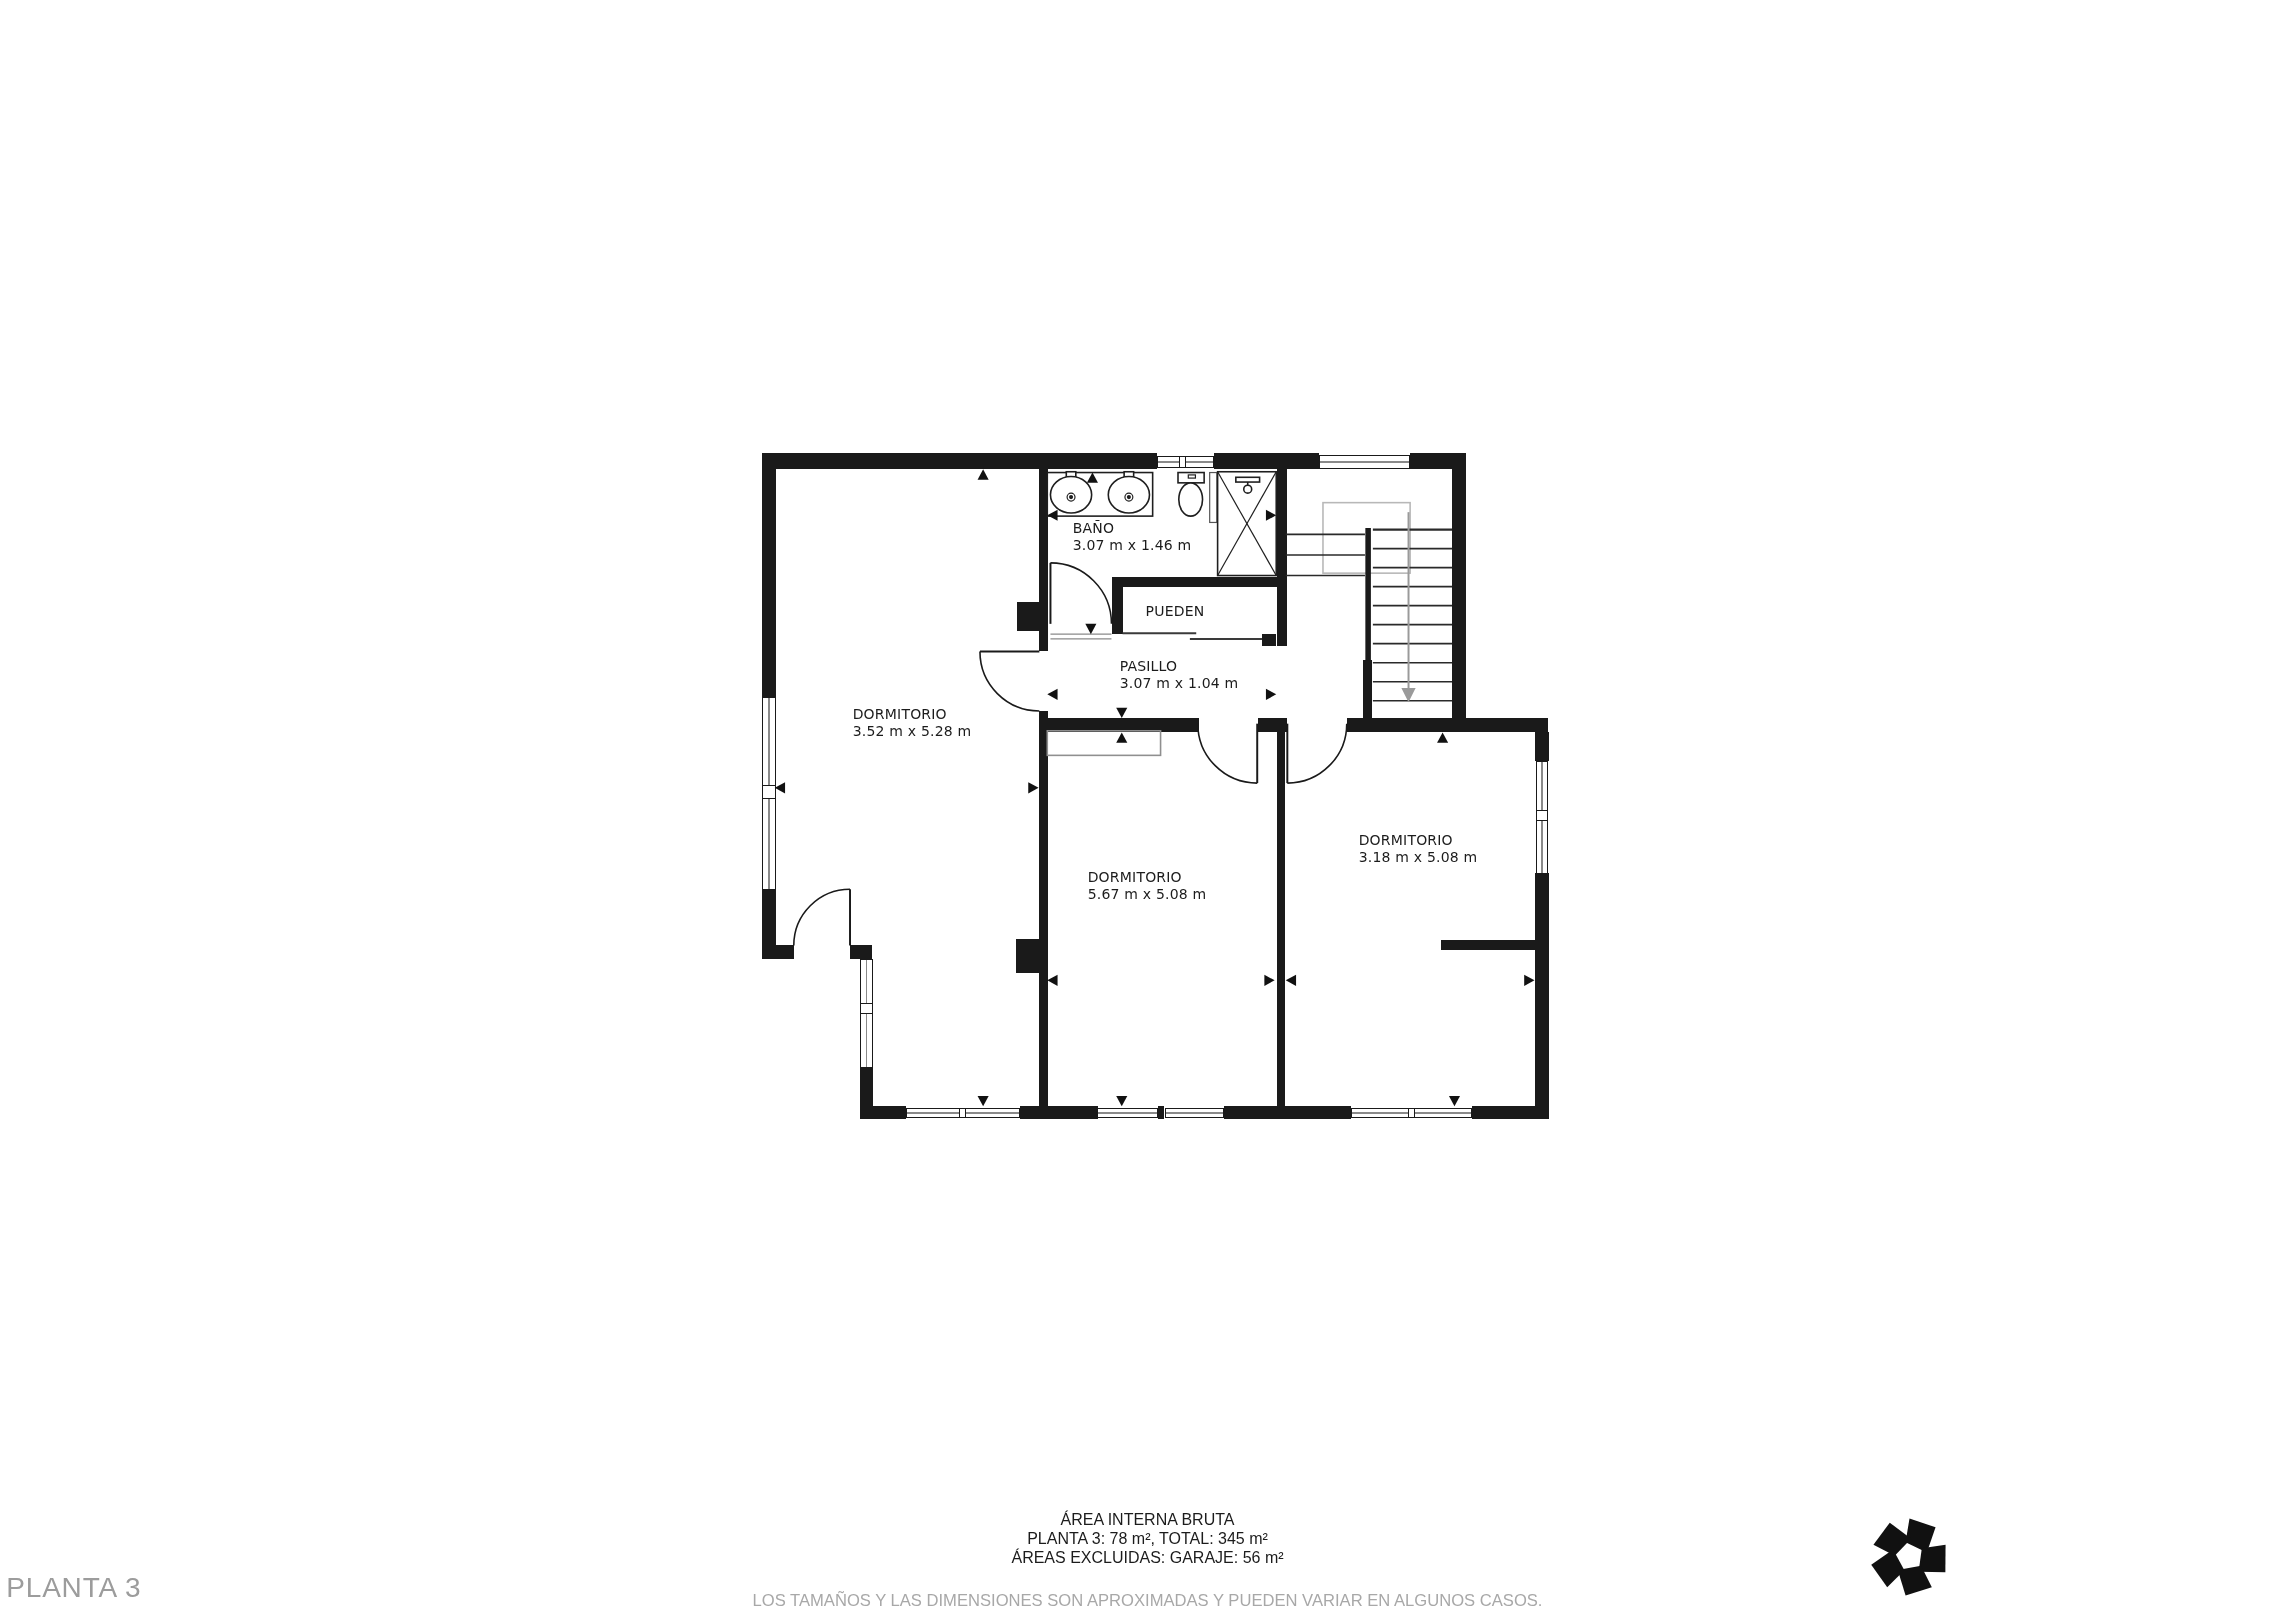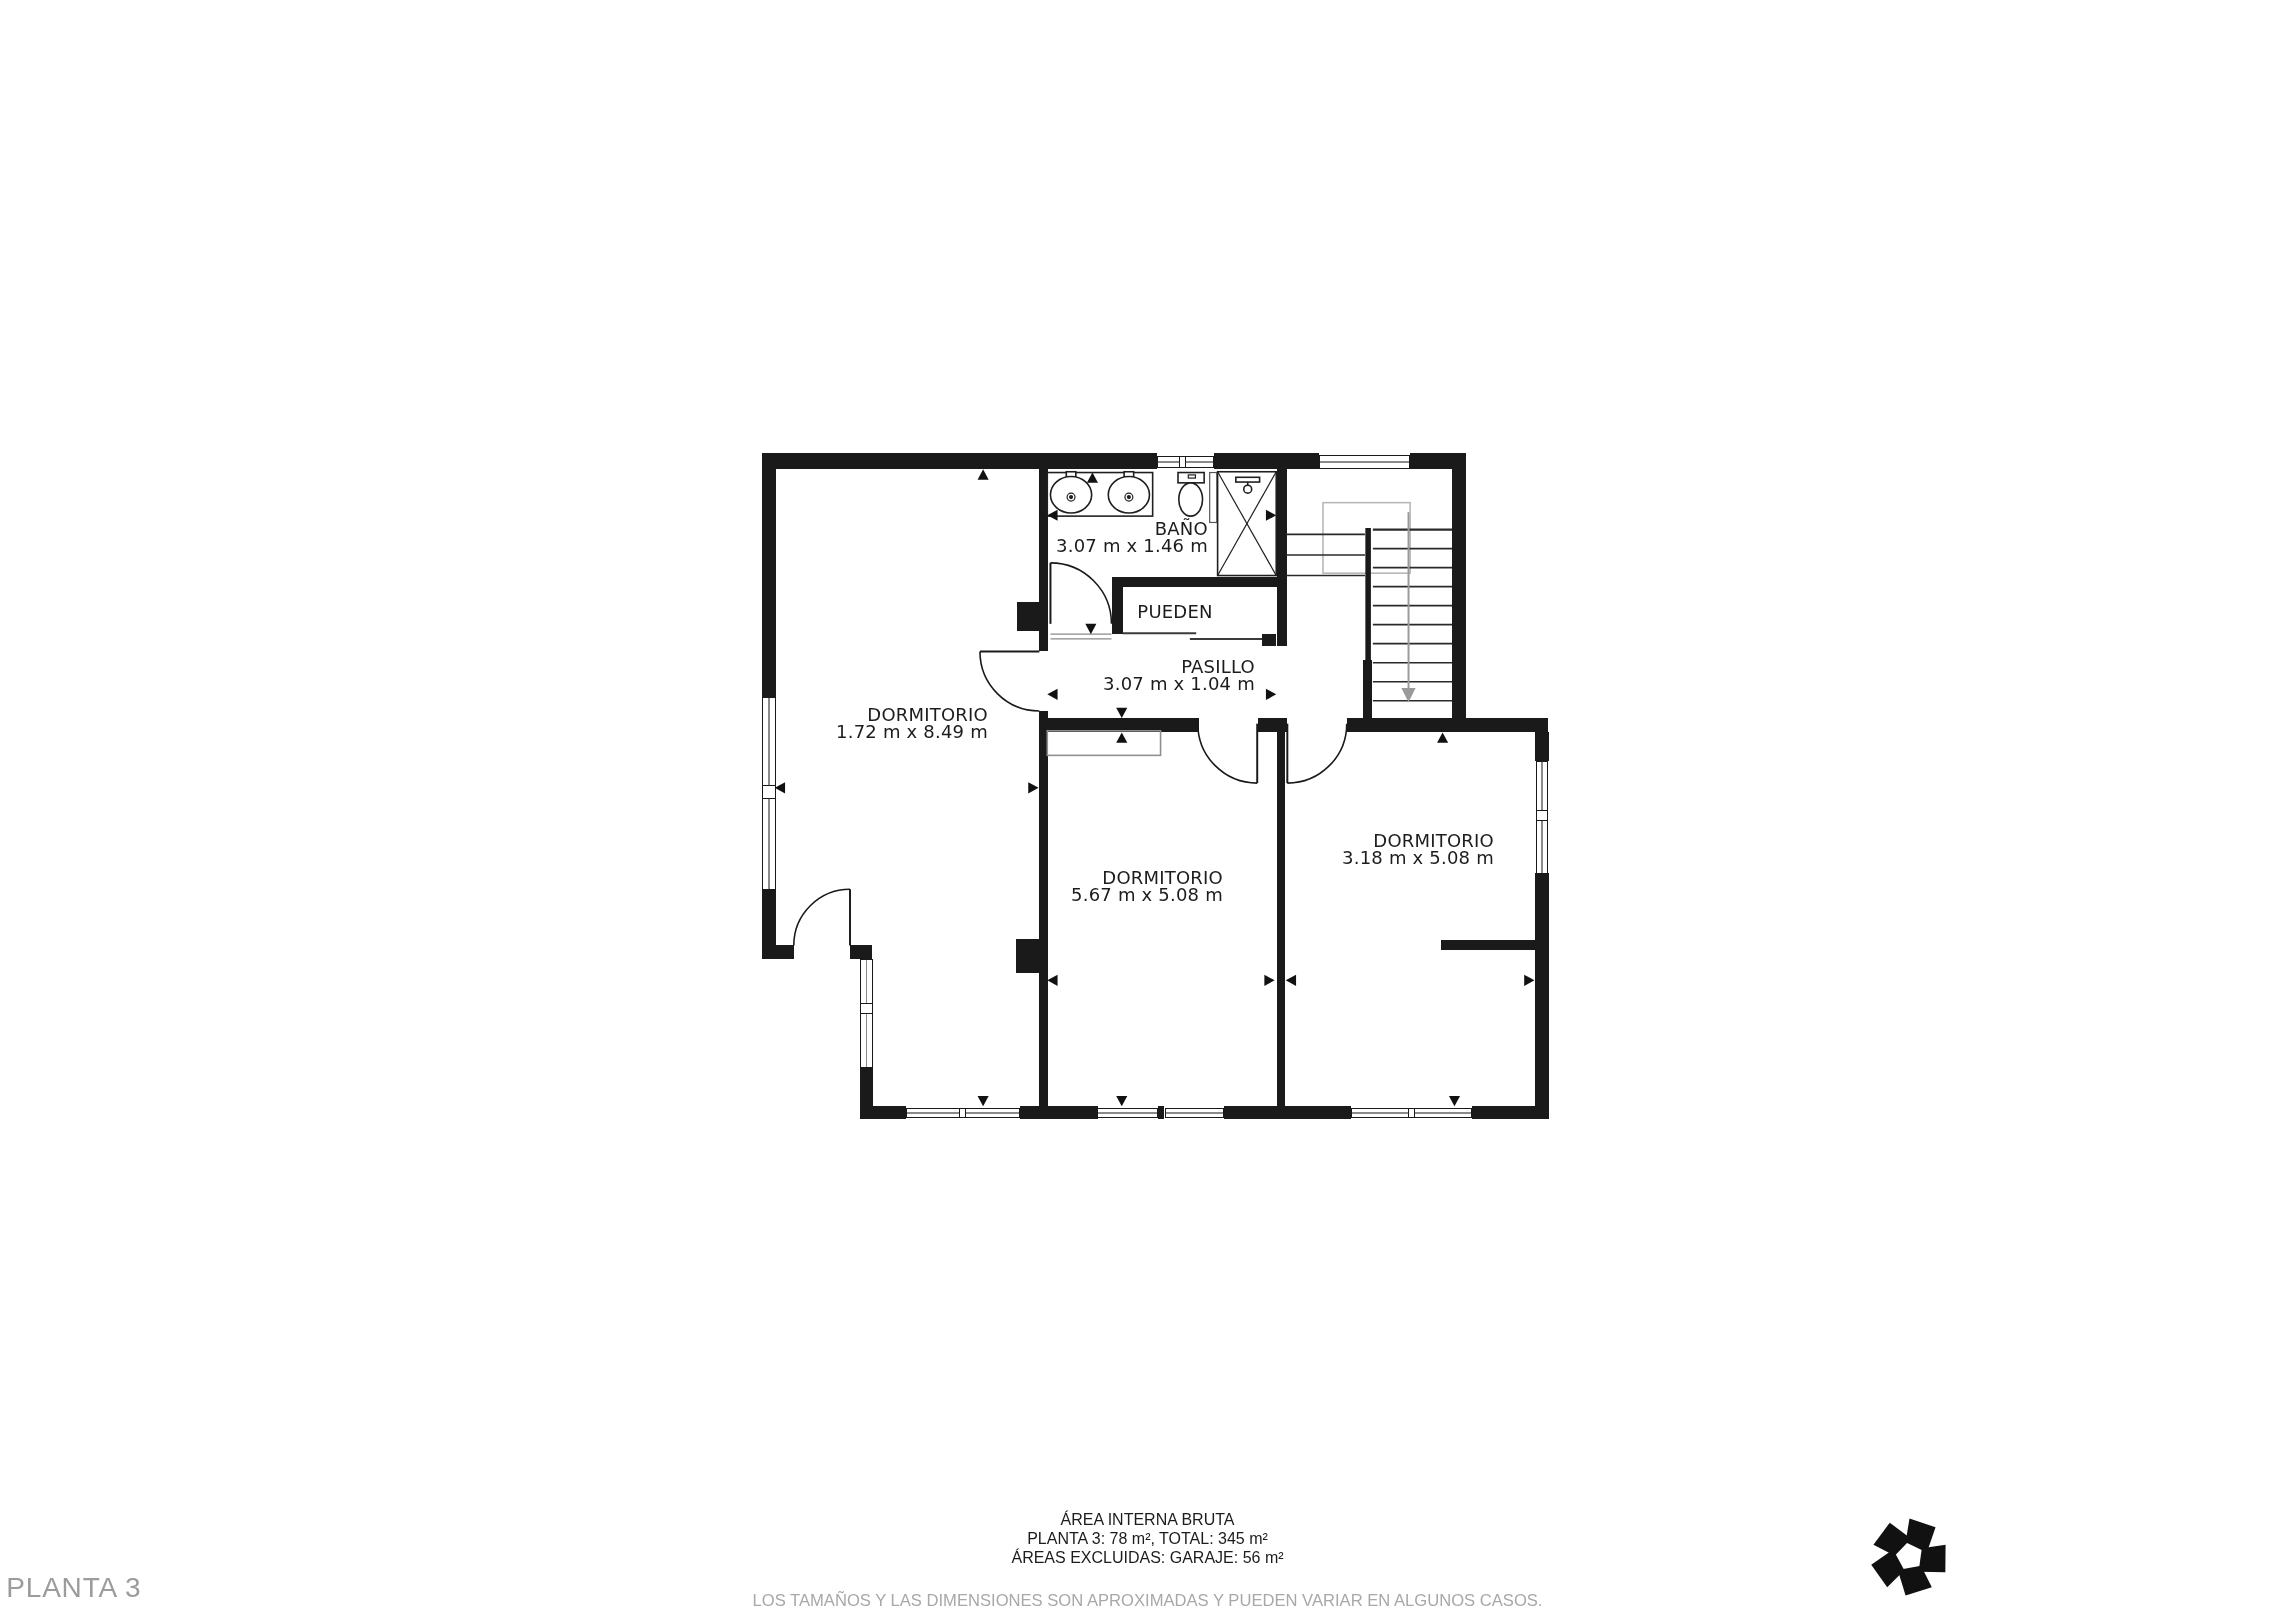--- a/index.html
+++ b/index.html
@@ -4,22 +4,22 @@
 <style>
   html,body{margin:0;padding:0;background:#fff;}
   .canvas{position:relative;width:2295px;height:1624px;background:#fff;overflow:hidden;
           font-family:"DejaVu Sans",sans-serif;}
   .wall{position:absolute;background:#1a1a1a;}
   .win{position:absolute;background:#fff;border:1.6px solid #1a1a1a;box-sizing:border-box;}
   .win.h::after{content:"";position:absolute;left:0;right:0;top:50%;margin-top:-0.8px;height:1.6px;background:#8a8a8a;}
   .win.v::after{content:"";position:absolute;top:0;bottom:0;left:50%;margin-left:-0.8px;width:1.6px;background:#8a8a8a;}
   .post{position:absolute;background:#fff;border:1.6px solid #1a1a1a;box-sizing:border-box;}
   .overlay{position:absolute;left:0;top:0;}
-  .room-label{position:absolute;transform:translate(-50%,-50%);text-align:right;color:#1c1c1c;
-              font-size:18px;line-height:17.4px;letter-spacing:0.2px;white-space:nowrap;}
+  .room-label{position:absolute;transform:translate(-50%,-50%);text-align:left;color:#1c1c1c;
+              font-size:14px;line-height:17.4px;letter-spacing:0.2px;white-space:nowrap;}
   .footer-block{position:absolute;left:0;width:2295px;text-align:center;color:#1c1c1c;
                 font-family:"Liberation Sans",sans-serif;font-size:16px;line-height:19px;}
   .disclaimer{position:absolute;left:0;width:2295px;text-align:center;color:#a8a8a8;
               font-family:"Liberation Sans",sans-serif;font-size:16.6px;top:1591px;}
   .plan-title{position:absolute;left:6.3px;top:1572px;color:#9c9c9c;
               font-family:"Liberation Sans",sans-serif;font-size:28px;letter-spacing:0.8px;}
   .brand{position:absolute;left:1870px;top:1512px;width:412px;height:95px;}
   .brand-text{position:absolute;left:95px;top:17.4px;font-family:"Liberation Serif",serif;
               font-size:59px;color:#131313;line-height:1;}
   .brand-reg{font-size:19px;vertical-align:30px;}
@@ -175,21 +175,21 @@
       <polygon points="1311,994 1298,987 1298,1001"></polygon>
       <polygon points="1611,650 1598,643 1598,657"></polygon>
       <polygon points="1611,876 1598,869 1598,883"></polygon>
       <polygon points="1609,1237 1596,1230 1596,1244"></polygon>
       <polygon points="1937,1237 1924,1230 1924,1244"></polygon>
     </g>
   </svg>
 
   <div class="room-label" style="left:912px;top:723px">
     <div>DORMITORIO</div>
-    <div>1.72 m x 8.49 m</div>
+    <div>3.52 m x 5.28 m</div>
   </div>
   <div class="room-label" style="left:1132px;top:537px">
     <div>BAÑO</div>
     <div>3.07 m x 1.46 m</div>
   </div>
   <div class="room-label" style="left:1175px;top:612px">
     <div>PUEDEN</div>
   </div>
   <div class="room-label" style="left:1179px;top:675px">
     <div>PASILLO</div>

